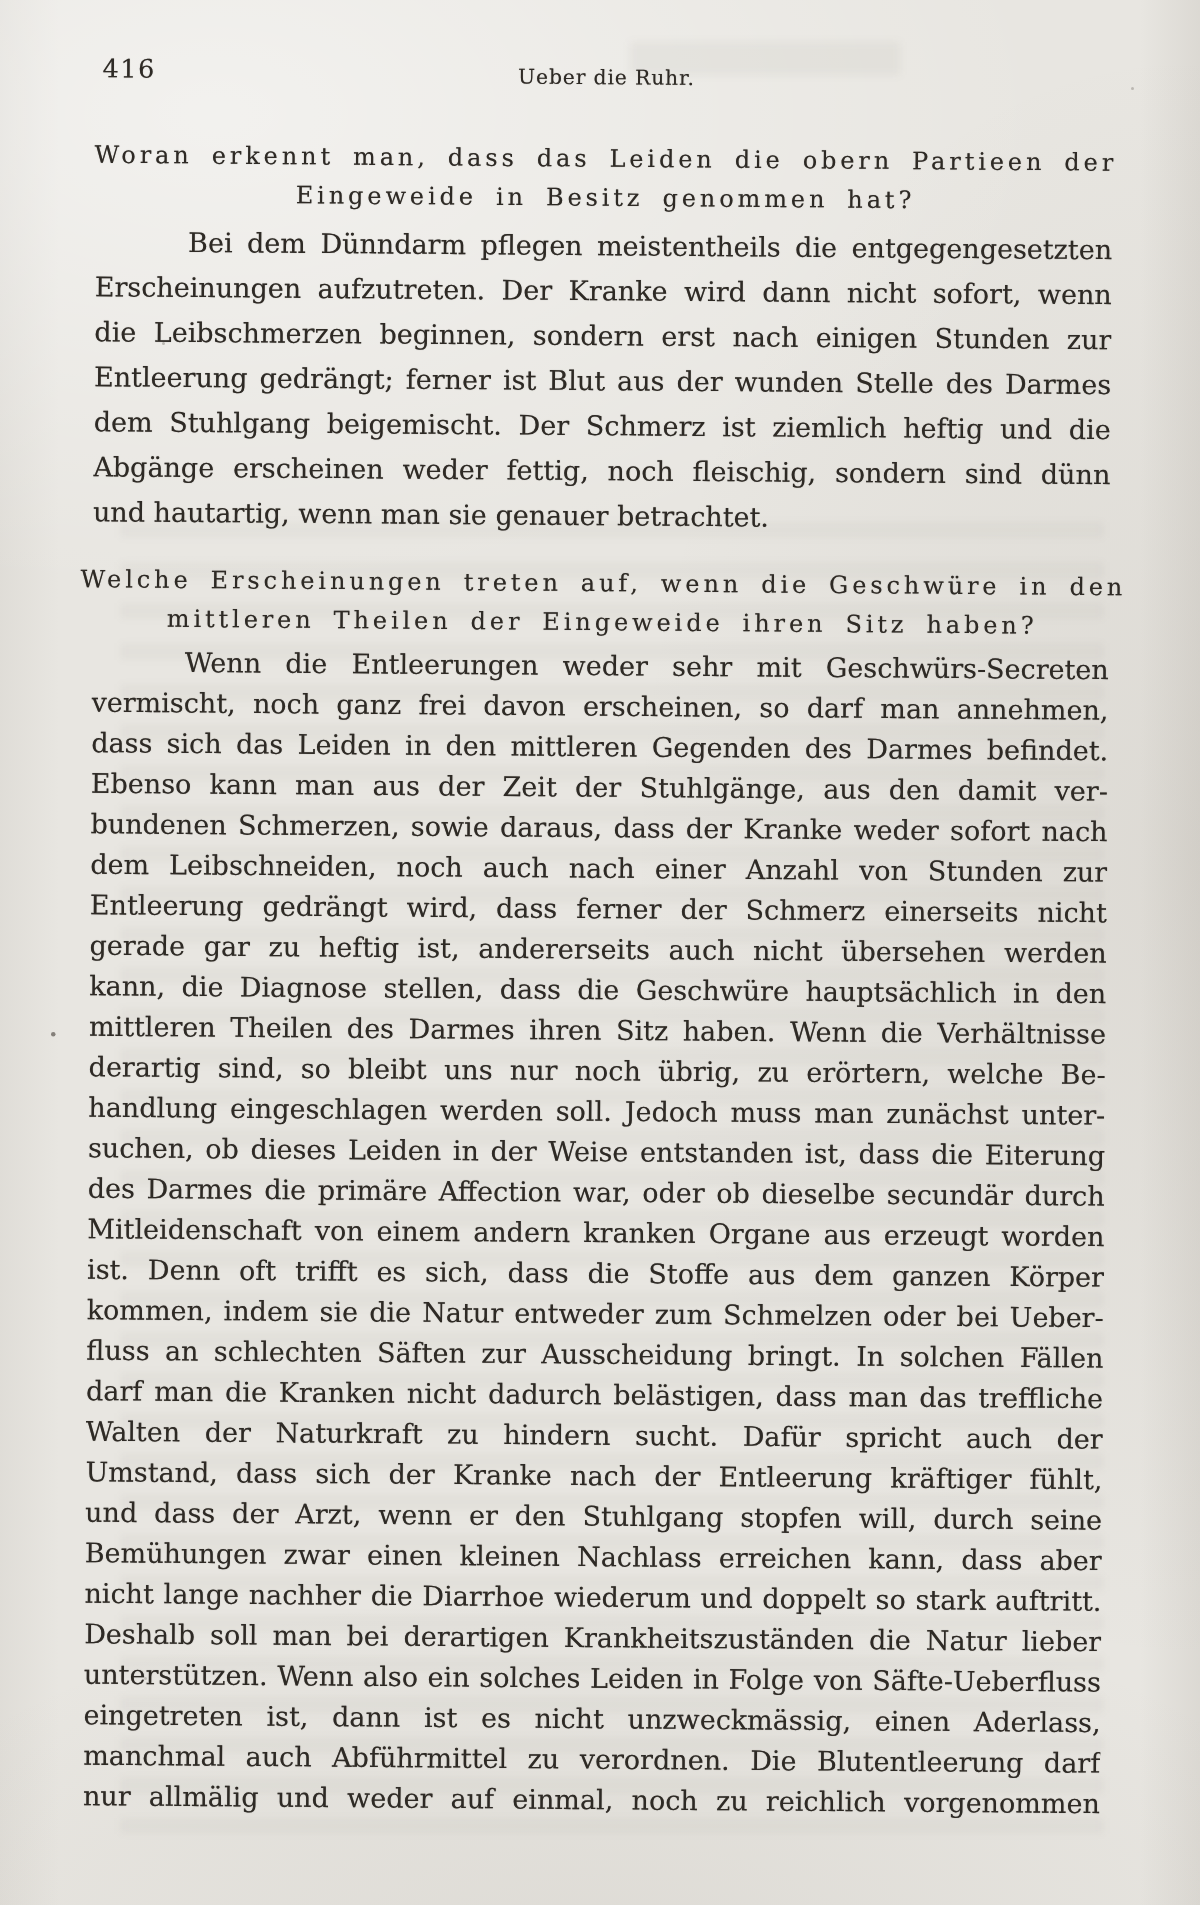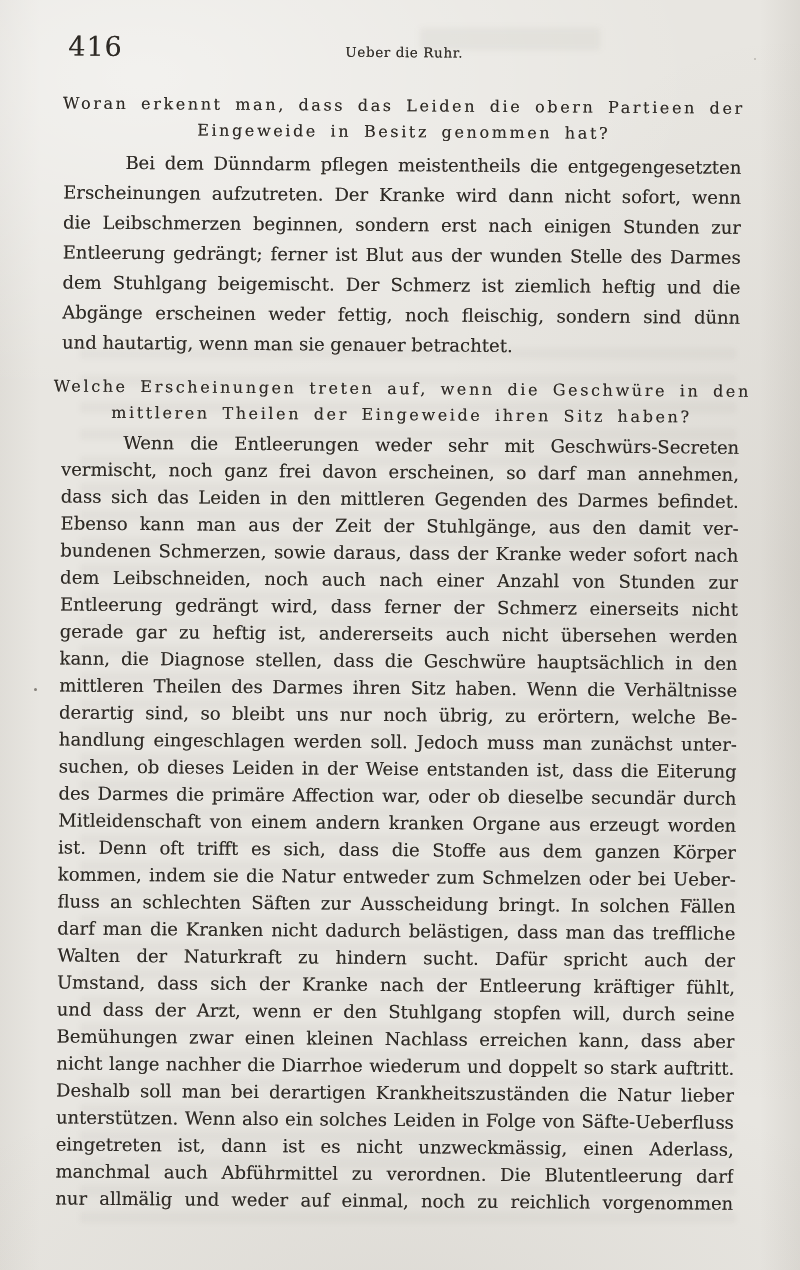--- a/index.html
+++ b/index.html
@@ -39,21 +39,21 @@
   .speck.s4 { left: 96px;  top: 1118px; width: 2px; height: 2px; opacity:.4; }
 
   .tilt {
     position: absolute; inset: 0;
     transform: rotate(0.45deg);
     transform-origin: 380px 600px;
   }
   .ink { text-shadow: 0 0 0.5px rgba(46,42,37,0.55); }
 
   .pagehead { position: absolute; top: 34px; left: 64px; right: 64px; height: 32px; }
-  .pagenum  { position: absolute; left: 0; top: 0; font-size: 27px; line-height: 30px; letter-spacing: 1px; }
+  .pagenum  { position: absolute; left: 0; top: 0; font-size: 17px; line-height: 30px; letter-spacing: 1px; }
   .runtitle { position: absolute; left: 0; right: 0; top: 10px; text-align: center; font-size: 13.5px; letter-spacing: 0.6px; }
 
   .q {
     position: absolute; left: 52px; width: 696px;
     text-align: center;
     font-size: 16px; line-height: 26px;
     letter-spacing: 2.6px; word-spacing: 5px;
   }
   .q .qline { white-space: nowrap; }
   .q1 { top: 93px; }

